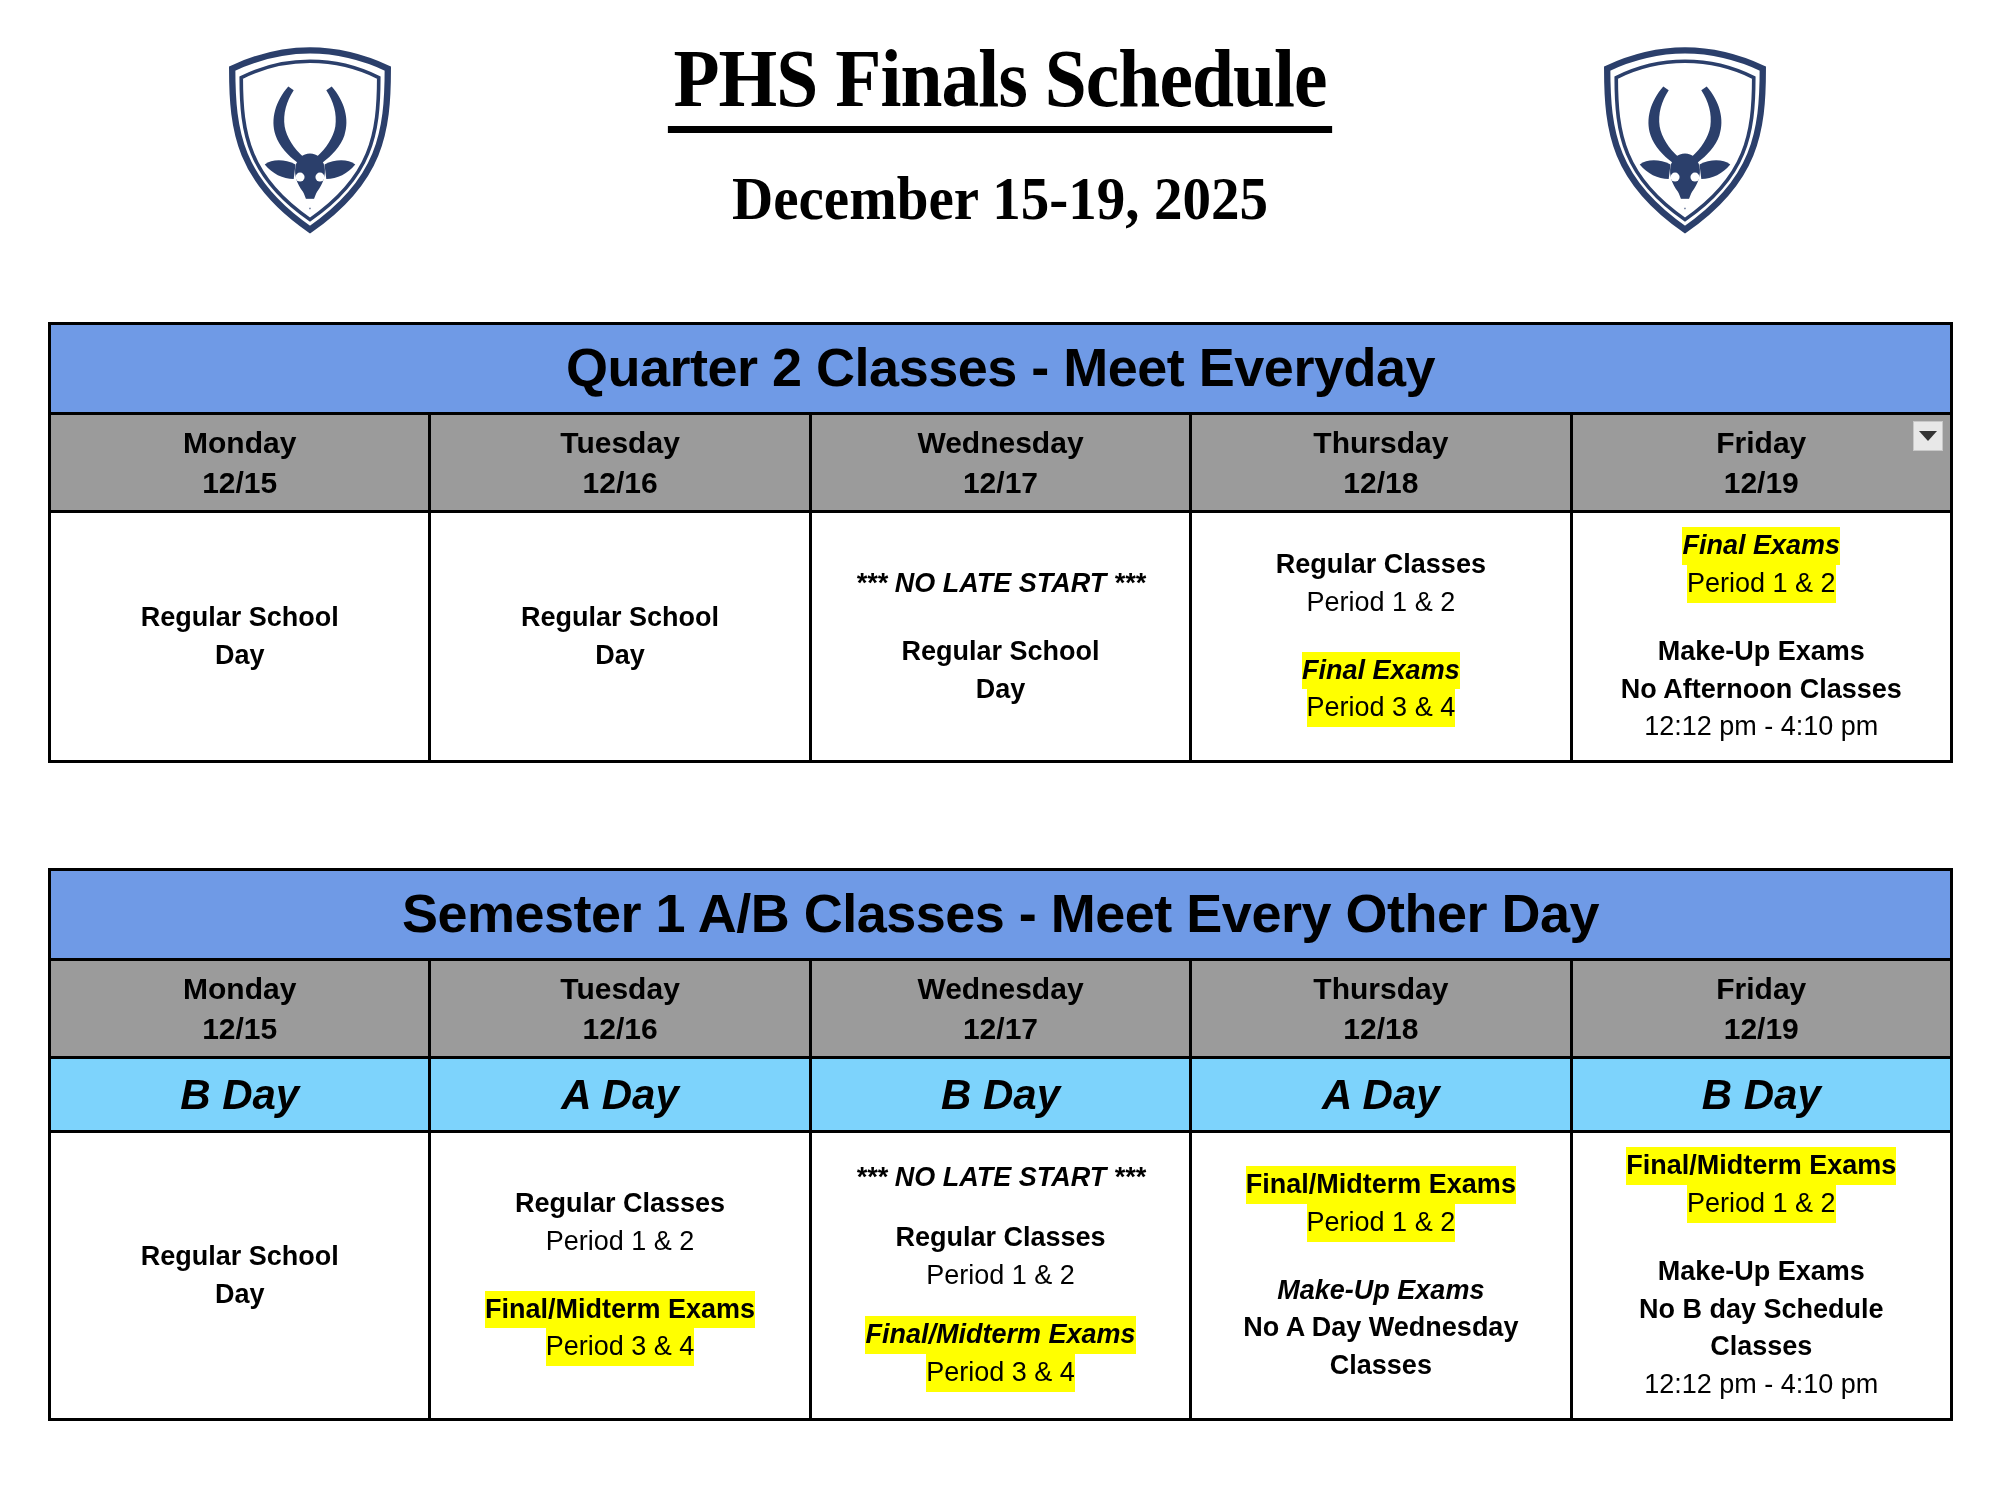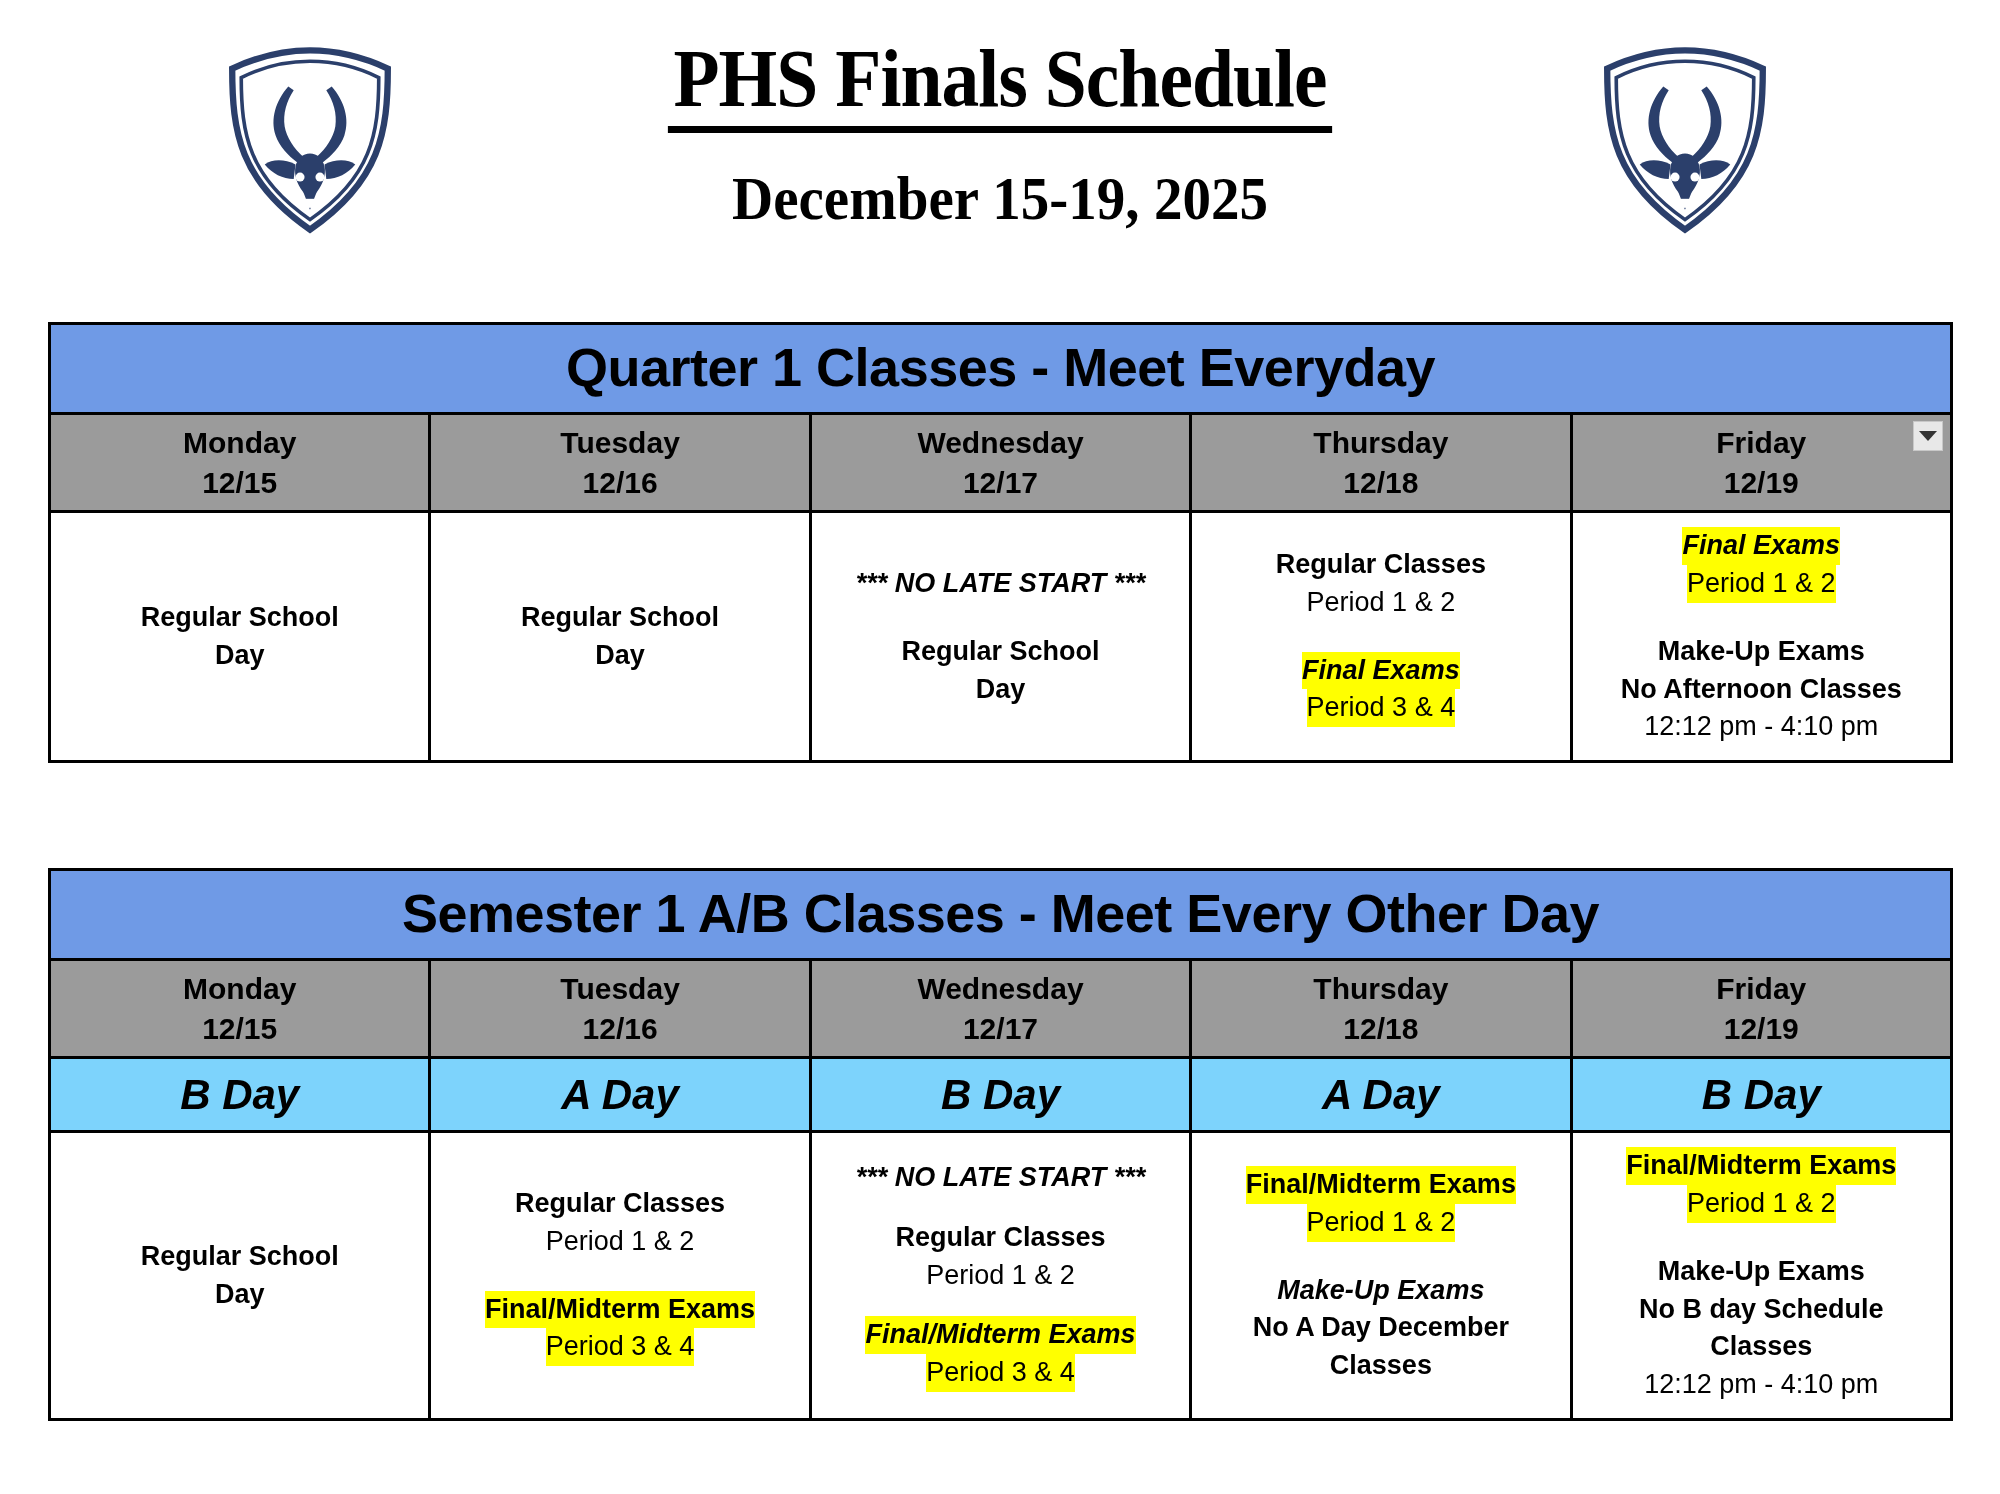--- a/index.html
+++ b/index.html
@@ -212,21 +212,21 @@
   <table class="sched-table" id="table-q2">
     <colgroup>
       <col style="width:20%">
         <col style="width:20%">
         <col style="width:20%">
         <col style="width:20%">
         <col style="width:20%">
     </colgroup>
     <tbody>
       <tr>
-        <td class="band-title" colspan="5">Quarter 1 Classes - Meet Everyday</td>
+        <td class="band-title" colspan="5">Quarter 2 Classes - Meet Everyday</td>
       </tr>
       <tr>
         <td class="day-head">
           <span class="line">Monday</span>
           <span class="line">12/15</span>
         </td>
         <td class="day-head">
           <span class="line">Tuesday</span>
           <span class="line">12/16</span>
         </td>
@@ -401,21 +401,21 @@
               <span class="line b hl">Final/Midterm Exams</span>
             </span>
             <span class="hlwrap">
               <span class="line hl">Period 1 &amp; 2</span>
             </span>
             <span class="gap"></span>
             <span class="hlwrap">
               <span class="line bi">Make-Up Exams</span>
             </span>
             <span class="hlwrap">
-              <span class="line b">No A Day December</span>
+              <span class="line b">No A Day Wednesday</span>
             </span>
             <span class="hlwrap">
               <span class="line b">Classes</span>
             </span>
           </td>
         <td class="body-cell">
             <span class="hlwrap">
               <span class="line b hl">Final/Midterm Exams</span>
             </span>
             <span class="hlwrap">

